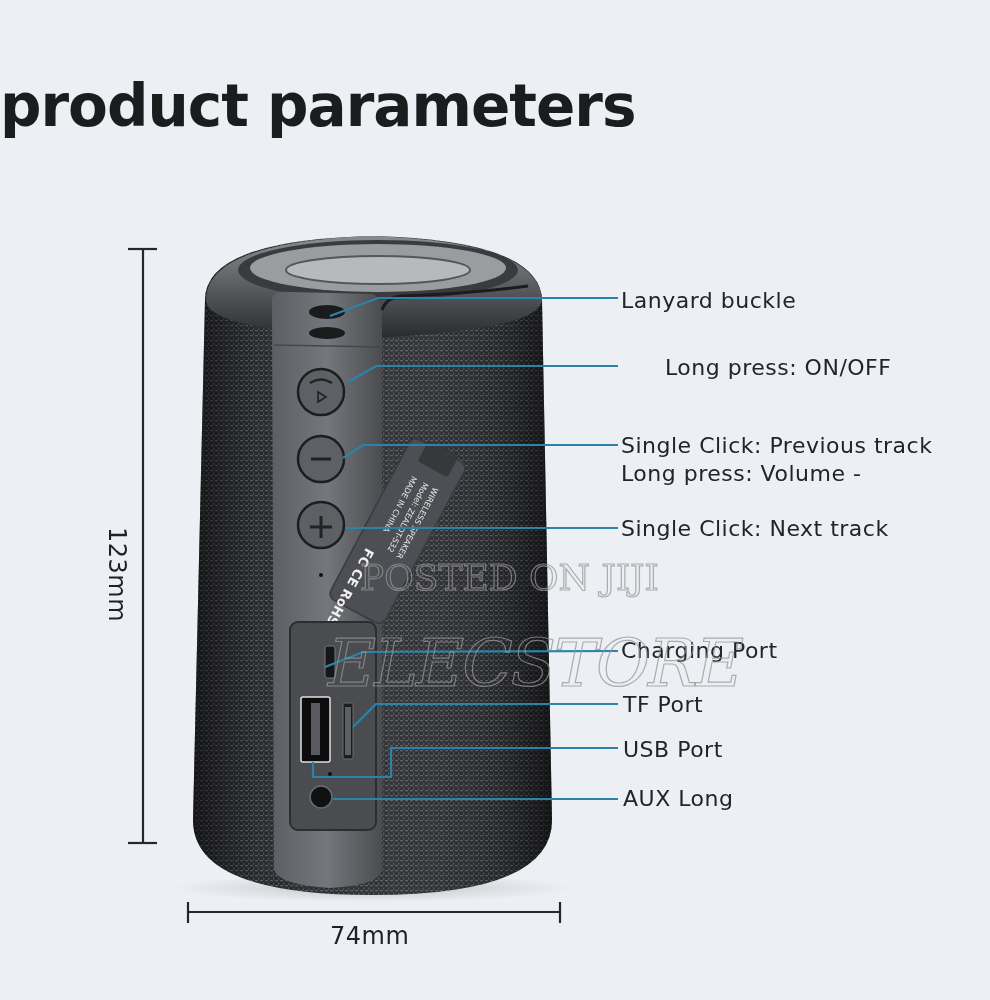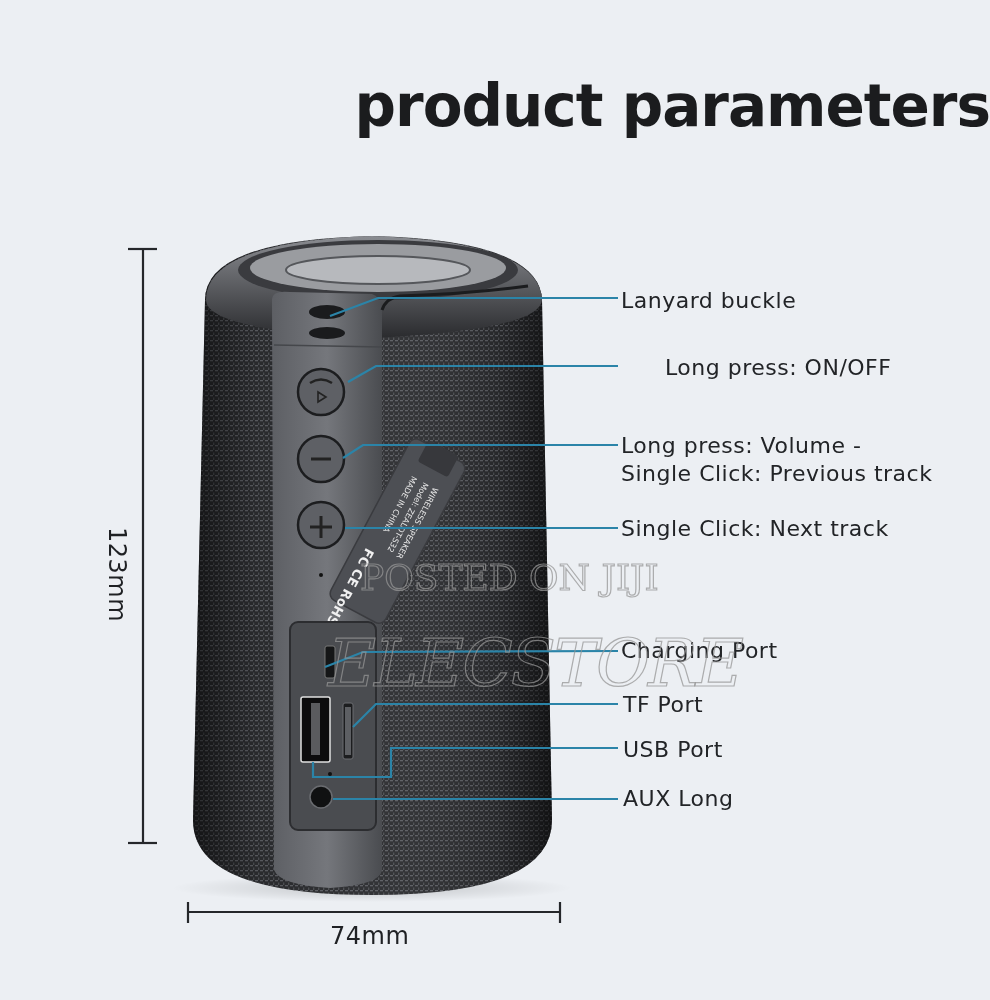--- a/index.html
+++ b/index.html
@@ -3,21 +3,21 @@
 <meta charset="utf-8">
 <style>
   html, body { margin: 0; padding: 0; }
   body {
     width: 990px; height: 1000px; overflow: hidden; position: relative;
     background: #eceff3;
     font-family: "DejaVu Sans", sans-serif;
     color: #1d1f22;
   }
   .title {
-    position: absolute; left: 0; width: 990px; top: 72px; text-align: right;
+    position: absolute; left: 0; width: 990px; top: 72px; text-align: left;
     font-family: "DejaVu Sans", sans-serif; font-weight: bold; font-size: 58px;
     letter-spacing: -1px; color: #1b1c1e;
   }
   .stage { position: absolute; left: 0; top: 0; width: 990px; height: 1000px; }
   .label {
     position: absolute; font-size: 22px; line-height: 31px; color: #222427;
     letter-spacing: 0.5px; white-space: nowrap;
   }
   .dim-text { position: absolute; font-size: 24px; color: #1f2124; letter-spacing: 0.5px; }
   .dim-v {
@@ -153,22 +153,22 @@
 <div class="dim-text dim-v">123mm</div>
 <div class="dim-text dim-h">74mm</div>
 
 <div class="label" style="left:621px; top:285px;">
   <div>Lanyard buckle</div>
 </div>
 <div class="label" style="left:621px; top:352px;margin-left:44px;">
   <div>Long press: ON/OFF</div>
 </div>
 <div class="label" style="left:621px; top:432px; line-height:28px;">
+  <div>Single Click: Previous track</div>
   <div>Long press: Volume -</div>
-  <div>Single Click: Previous track</div>
 </div>
 <div class="label" style="left:621px; top:515px; line-height:28px;">
   <div>Single Click: Next track</div>
 </div>
 <div class="label" style="left:621px; top:635px;">
   <div>Charging Port</div>
 </div>
 <div class="label" style="left:623px; top:689px;">
   <div>TF Port</div>
 </div>

